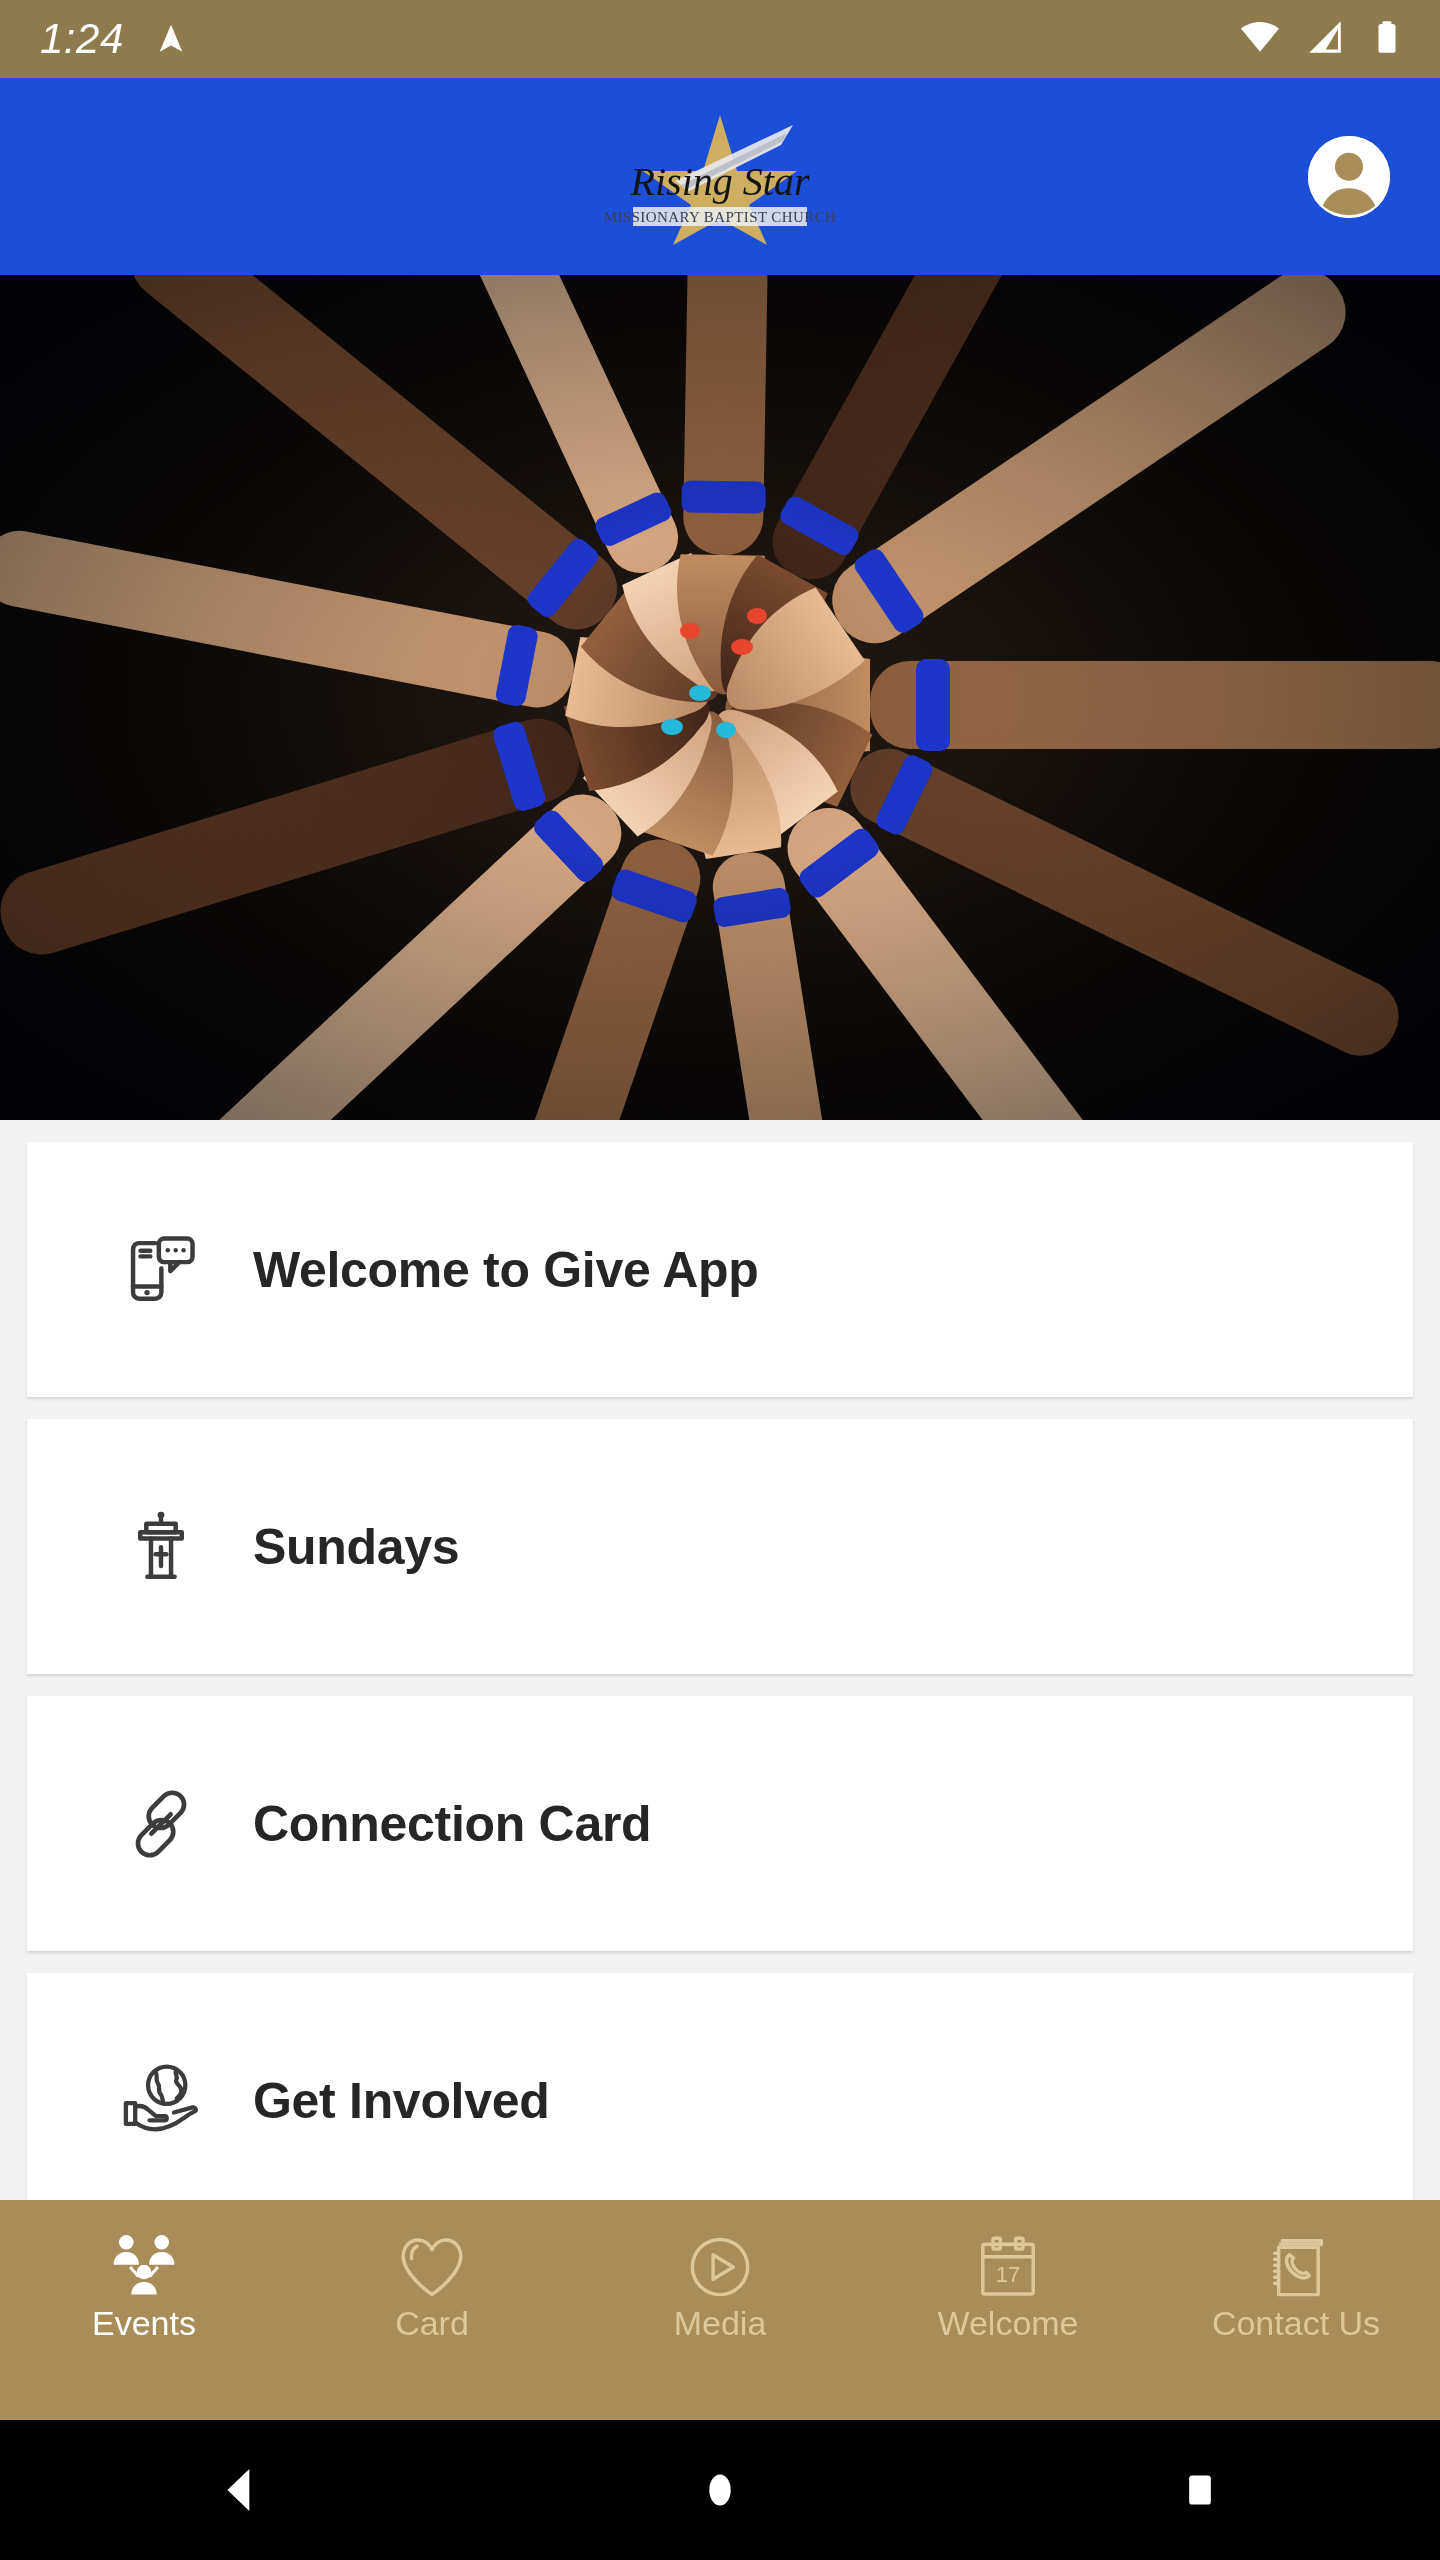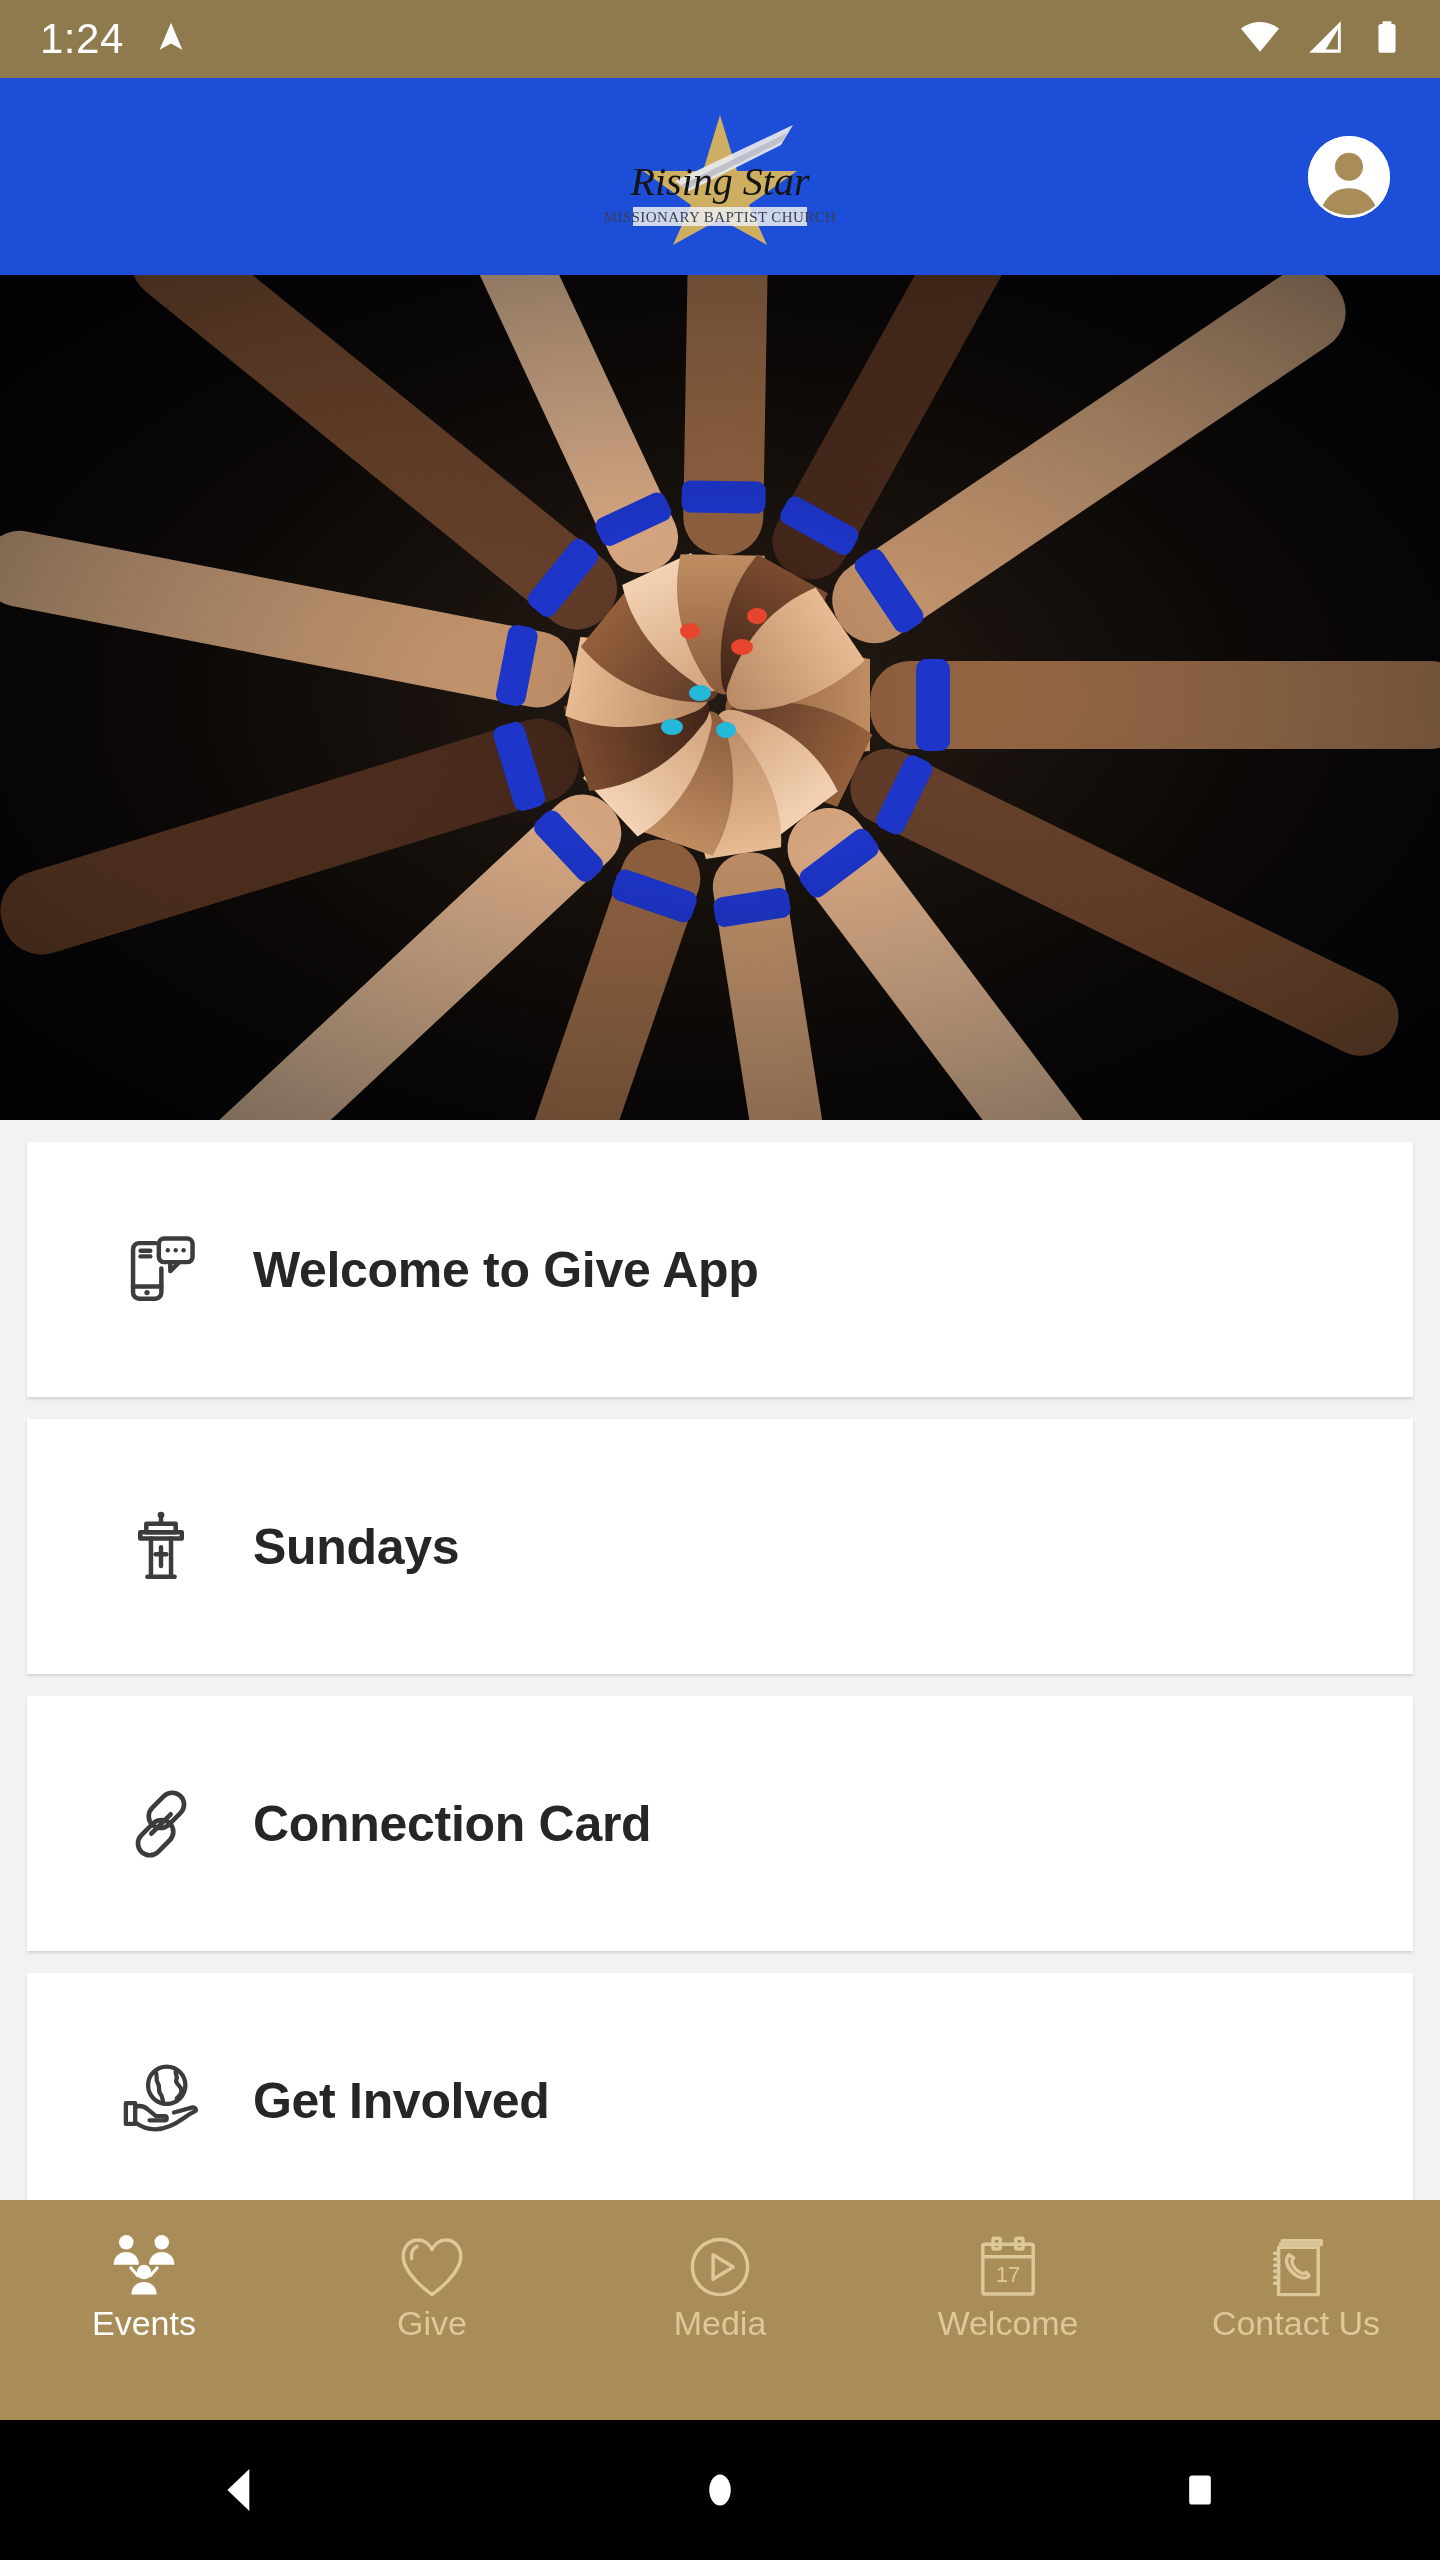--- a/index.html
+++ b/index.html
@@ -11,21 +11,21 @@
   }
   #app { position:relative; width:1440px; height:2560px; }
 
   
   .statusbar{
     position:absolute; top:0; left:0; width:1440px; height:78px;
     background:#8f7a4e; color:#fff;
     display:flex; align-items:center; justify-content:space-between;
     padding:0 34px 0 40px;
   }
-  .sb-left{ display:flex; align-items:center; gap:30px; }
+  .sb-left{ display:flex; align-items:flex-end; gap:30px;font-style:italic; }
   .sb-clock{ font-size:42px; letter-spacing:.5px; line-height:1; font-weight:400; }
   .sb-right{ display:flex; align-items:center; gap:22px; }
 
   
   .appbar{
     position:absolute; top:78px; left:0; width:1440px; height:197px;
     background:#1d4ed8;
     display:flex; align-items:center; justify-content:center;
   }
   .logo{
@@ -366,21 +366,21 @@
       <span class="nv-lb">Events</span>
     </div>
 
     <div class="nav-item inactive">
       <span class="nv-ic">
         <svg width="72" height="70" viewBox="0 0 24 22" fill="none" stroke="#ddc89a" stroke-width="1.15" stroke-linecap="round" stroke-linejoin="round">
           <path d="M12 20.2 C12 20.2 2.4 13.6 2.4 7.4 C2.4 4.2 4.7 2.0 7.4 2.0 C9.5 2.0 11.2 3.4 12 5.2 C12.8 3.4 14.5 2.0 16.6 2.0 C19.3 2.0 21.6 4.2 21.6 7.4 C21.6 13.6 12 20.2 12 20.2 Z"></path>
           <path d="M5.2 8.2 C5.0 6.2 5.6 4.7 7.0 4.1"></path>
         </svg>
       </span>
-      <span class="nv-lb">Give</span>
+      <span class="nv-lb">Card</span>
     </div>
 
     <div class="nav-item inactive">
       <span class="nv-ic">
         <svg width="72" height="70" viewBox="0 0 24 22" fill="none" stroke="#ddc89a" stroke-width="1.15" stroke-linecap="round" stroke-linejoin="round">
           <ellipse cx="12" cy="11" rx="9.2" ry="9.2"></ellipse>
           <path d="M9.7 6.9 L16.4 11 L9.7 15.1 Z"></path>
         </svg>
       </span>
       <span class="nv-lb">Media</span>

